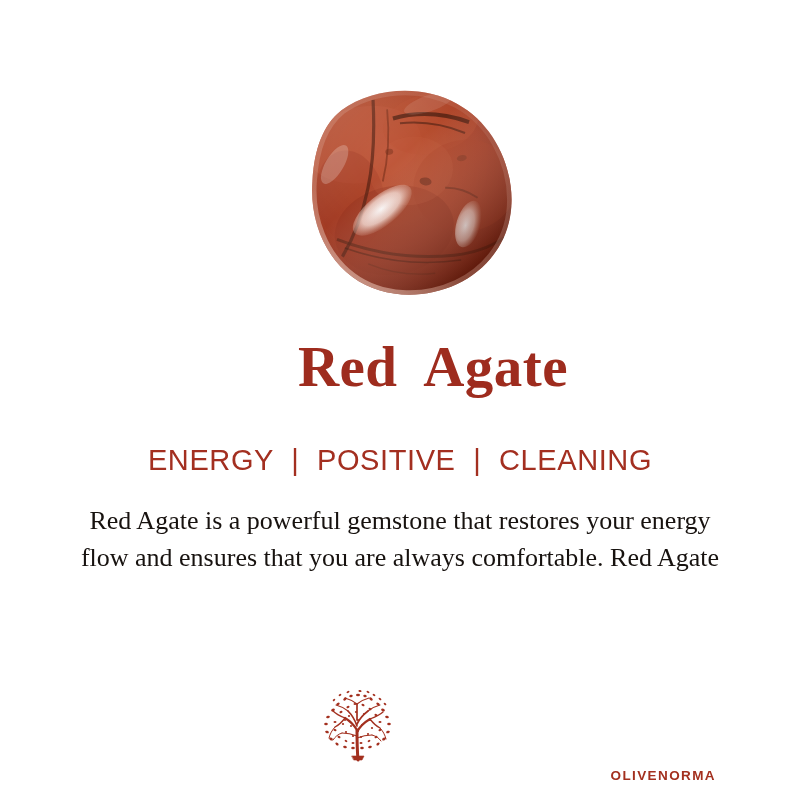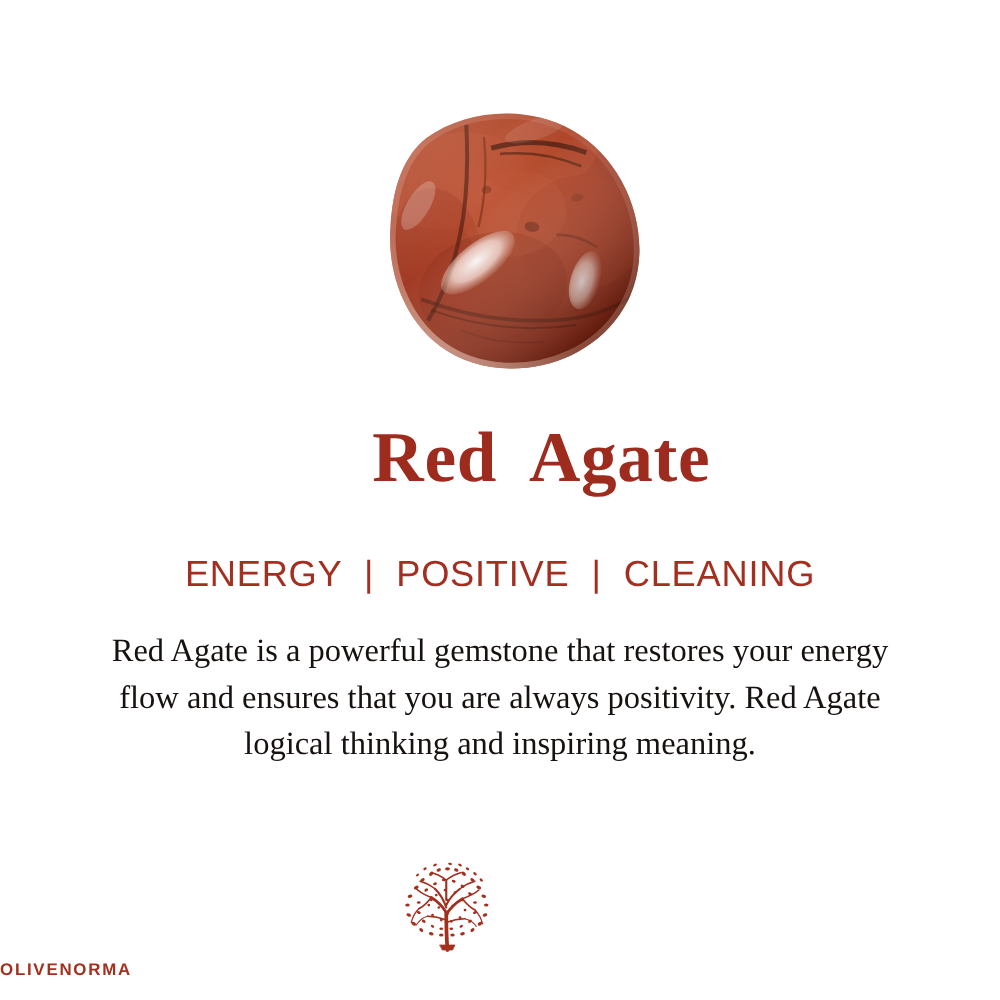--- a/index.html
+++ b/index.html
@@ -92,21 +92,21 @@
     display: block;
     white-space: nowrap;
   }
 
   
   .logo {
     position: absolute;
     left: 0;
     top: 690px;
     width: 716px;
-    text-align: left;
+    text-align: right;
   }
   .logo-mark {
     display: block;
     margin: 0 auto;
     width: 88px;
     height: 76px;
   }
   .logo-word {
     display: block;
     margin-top: 2px;
@@ -209,22 +209,21 @@
   <div class="subtitle">
     <span>ENERGY</span>
     <span class="sep">|</span>
     <span>POSITIVE</span>
     <span class="sep">|</span>
     <span>CLEANING</span>
   </div>
 
   <div class="body-text">
     <span class="ln">Red Agate is a powerful gemstone that restores your energy</span>
-    <span class="ln">flow and ensures that you are always positivity. Red Agate</span>
-    <span class="ln">logical thinking and inspiring meaning.</span>
+    <span class="ln">flow and ensures that you are always comfortable. Red Agate</span>
   </div>
 
   <div class="logo">
     <svg class="logo-mark" viewBox="0 0 88 76" aria-hidden="true">
       <g stroke="#a3301f" fill="#a3301f" stroke-linecap="round">
 
         <path d="M44,70 C43,58 43,48 43,40" stroke-width="3.0" fill="none"></path>
         <path d="M40,70 L48,70 L50,66 L38,66 Z" stroke-width="0.6"></path>
         <path d="M43,40 C40,35 36,31 31,28" stroke-width="2.2" fill="none"></path>
         <path d="M43,42 C46,36 51,32 56,29" stroke-width="2.2" fill="none"></path>

